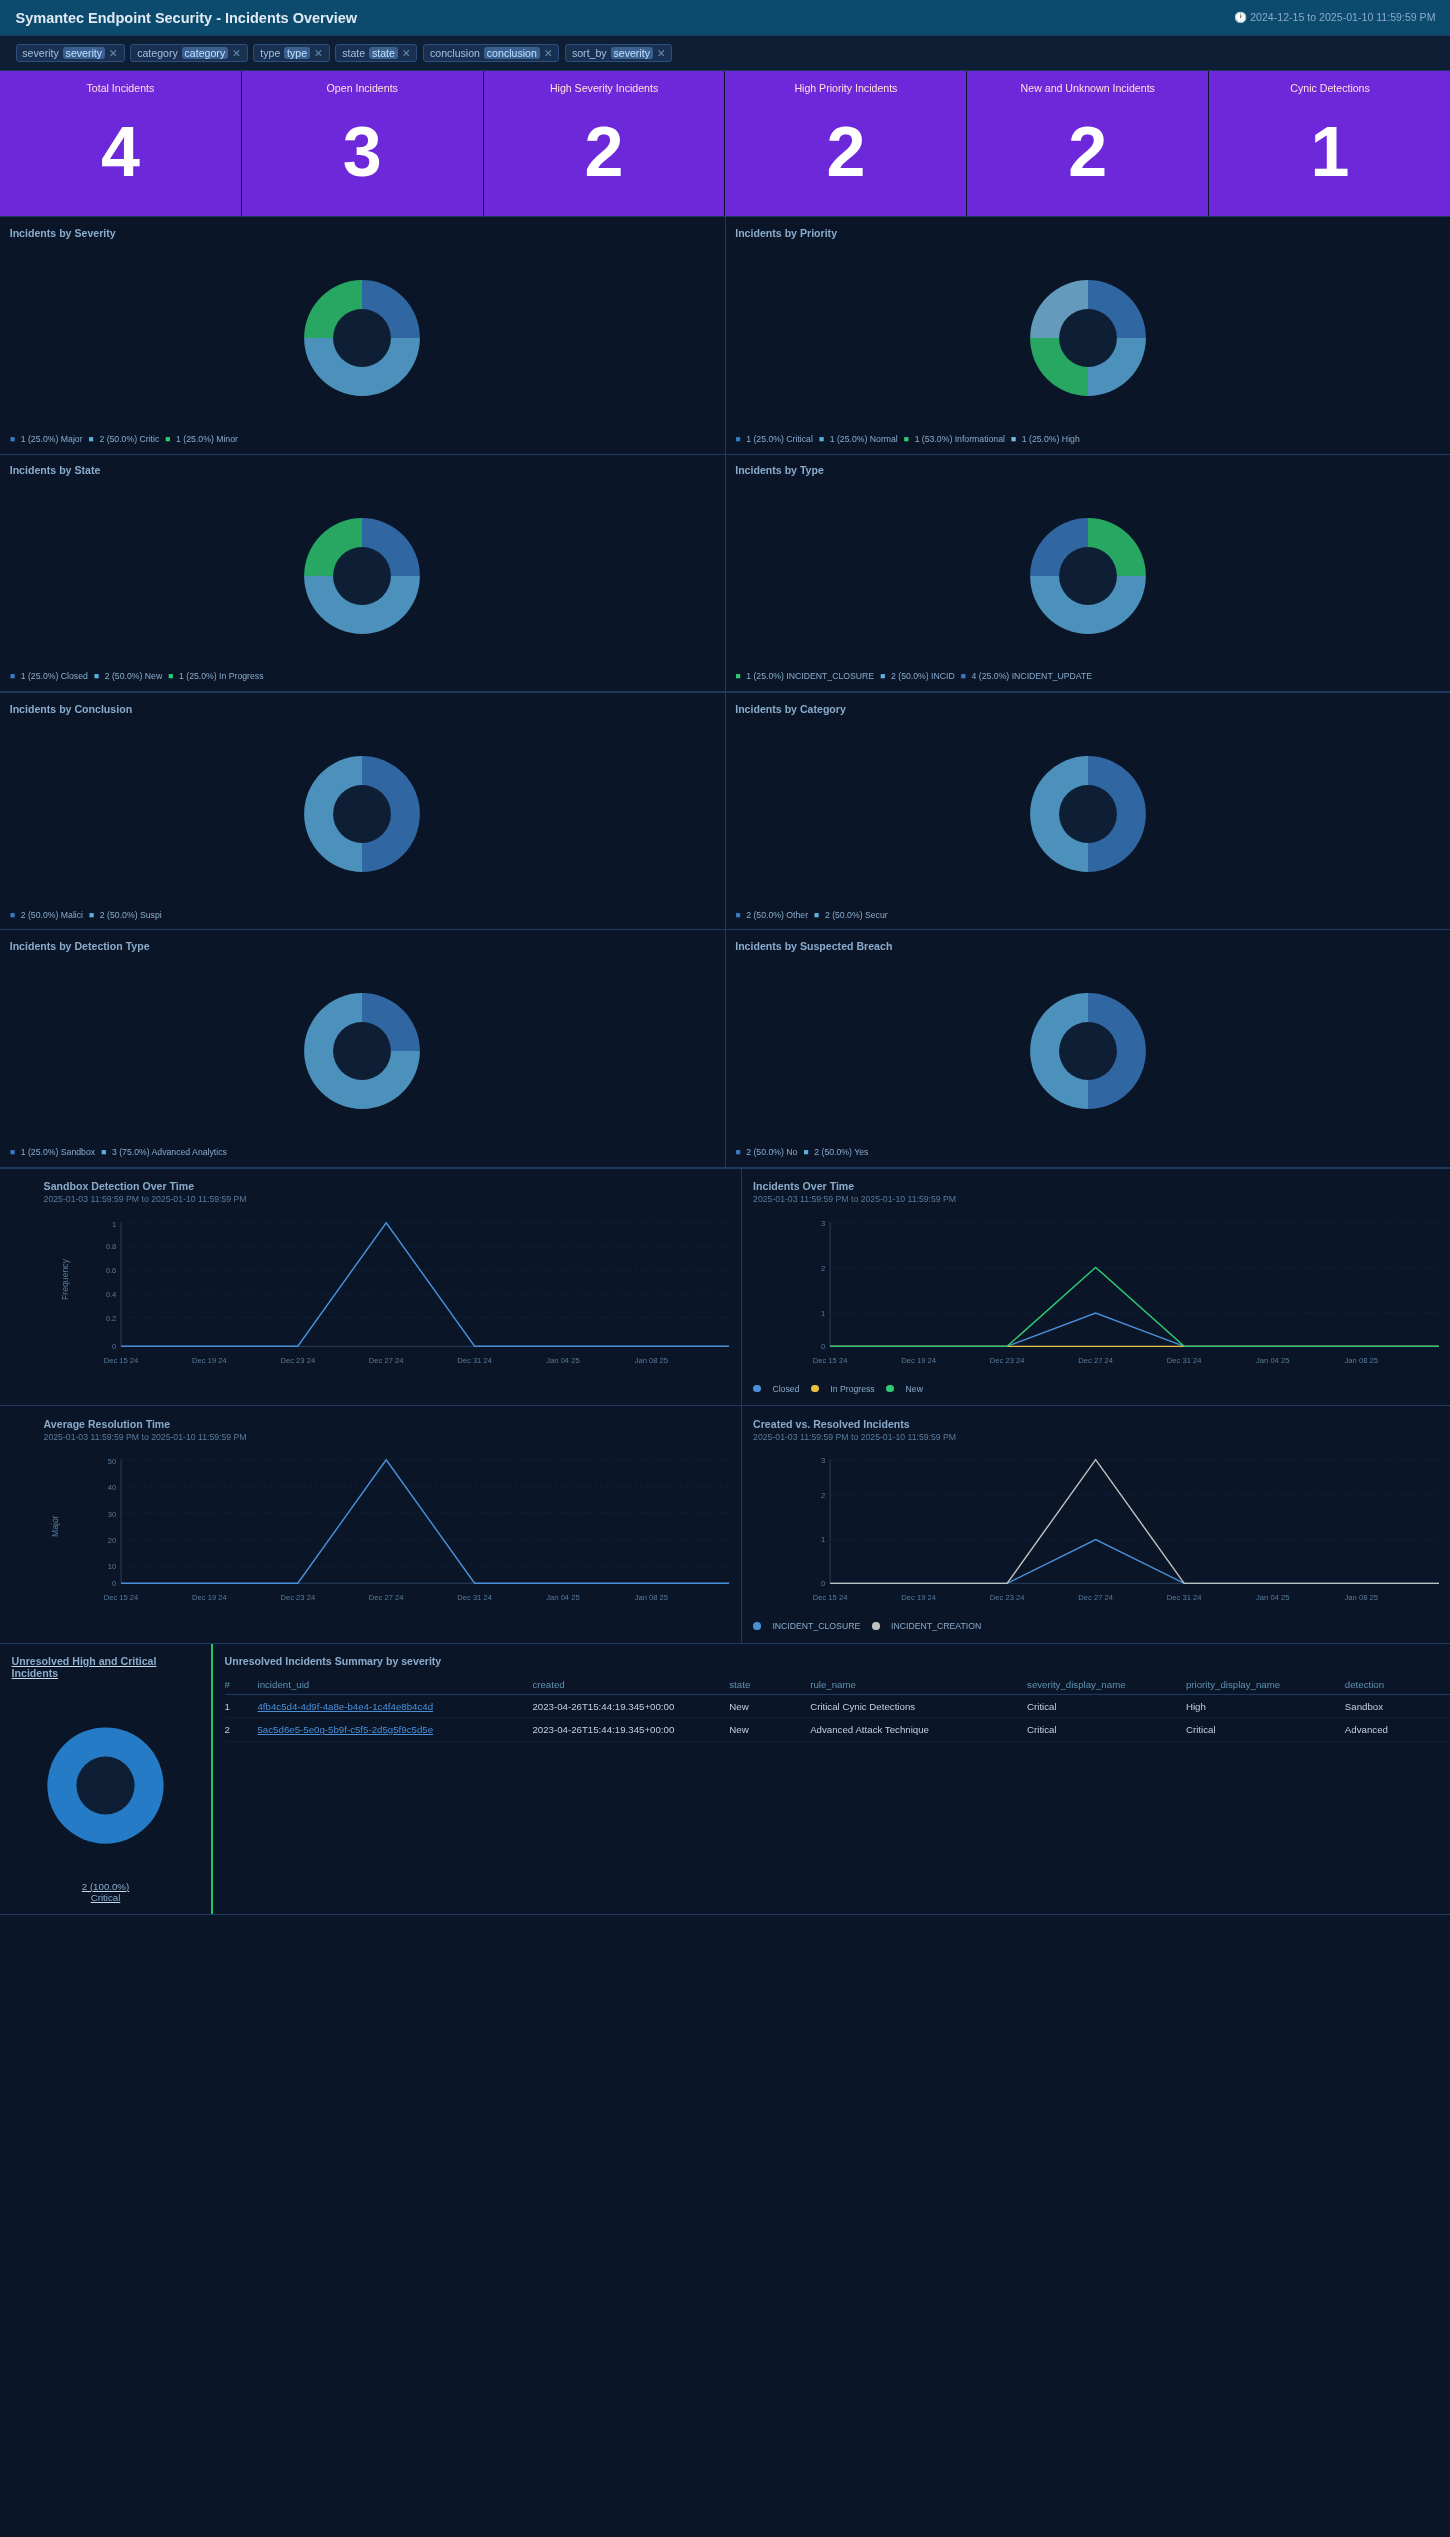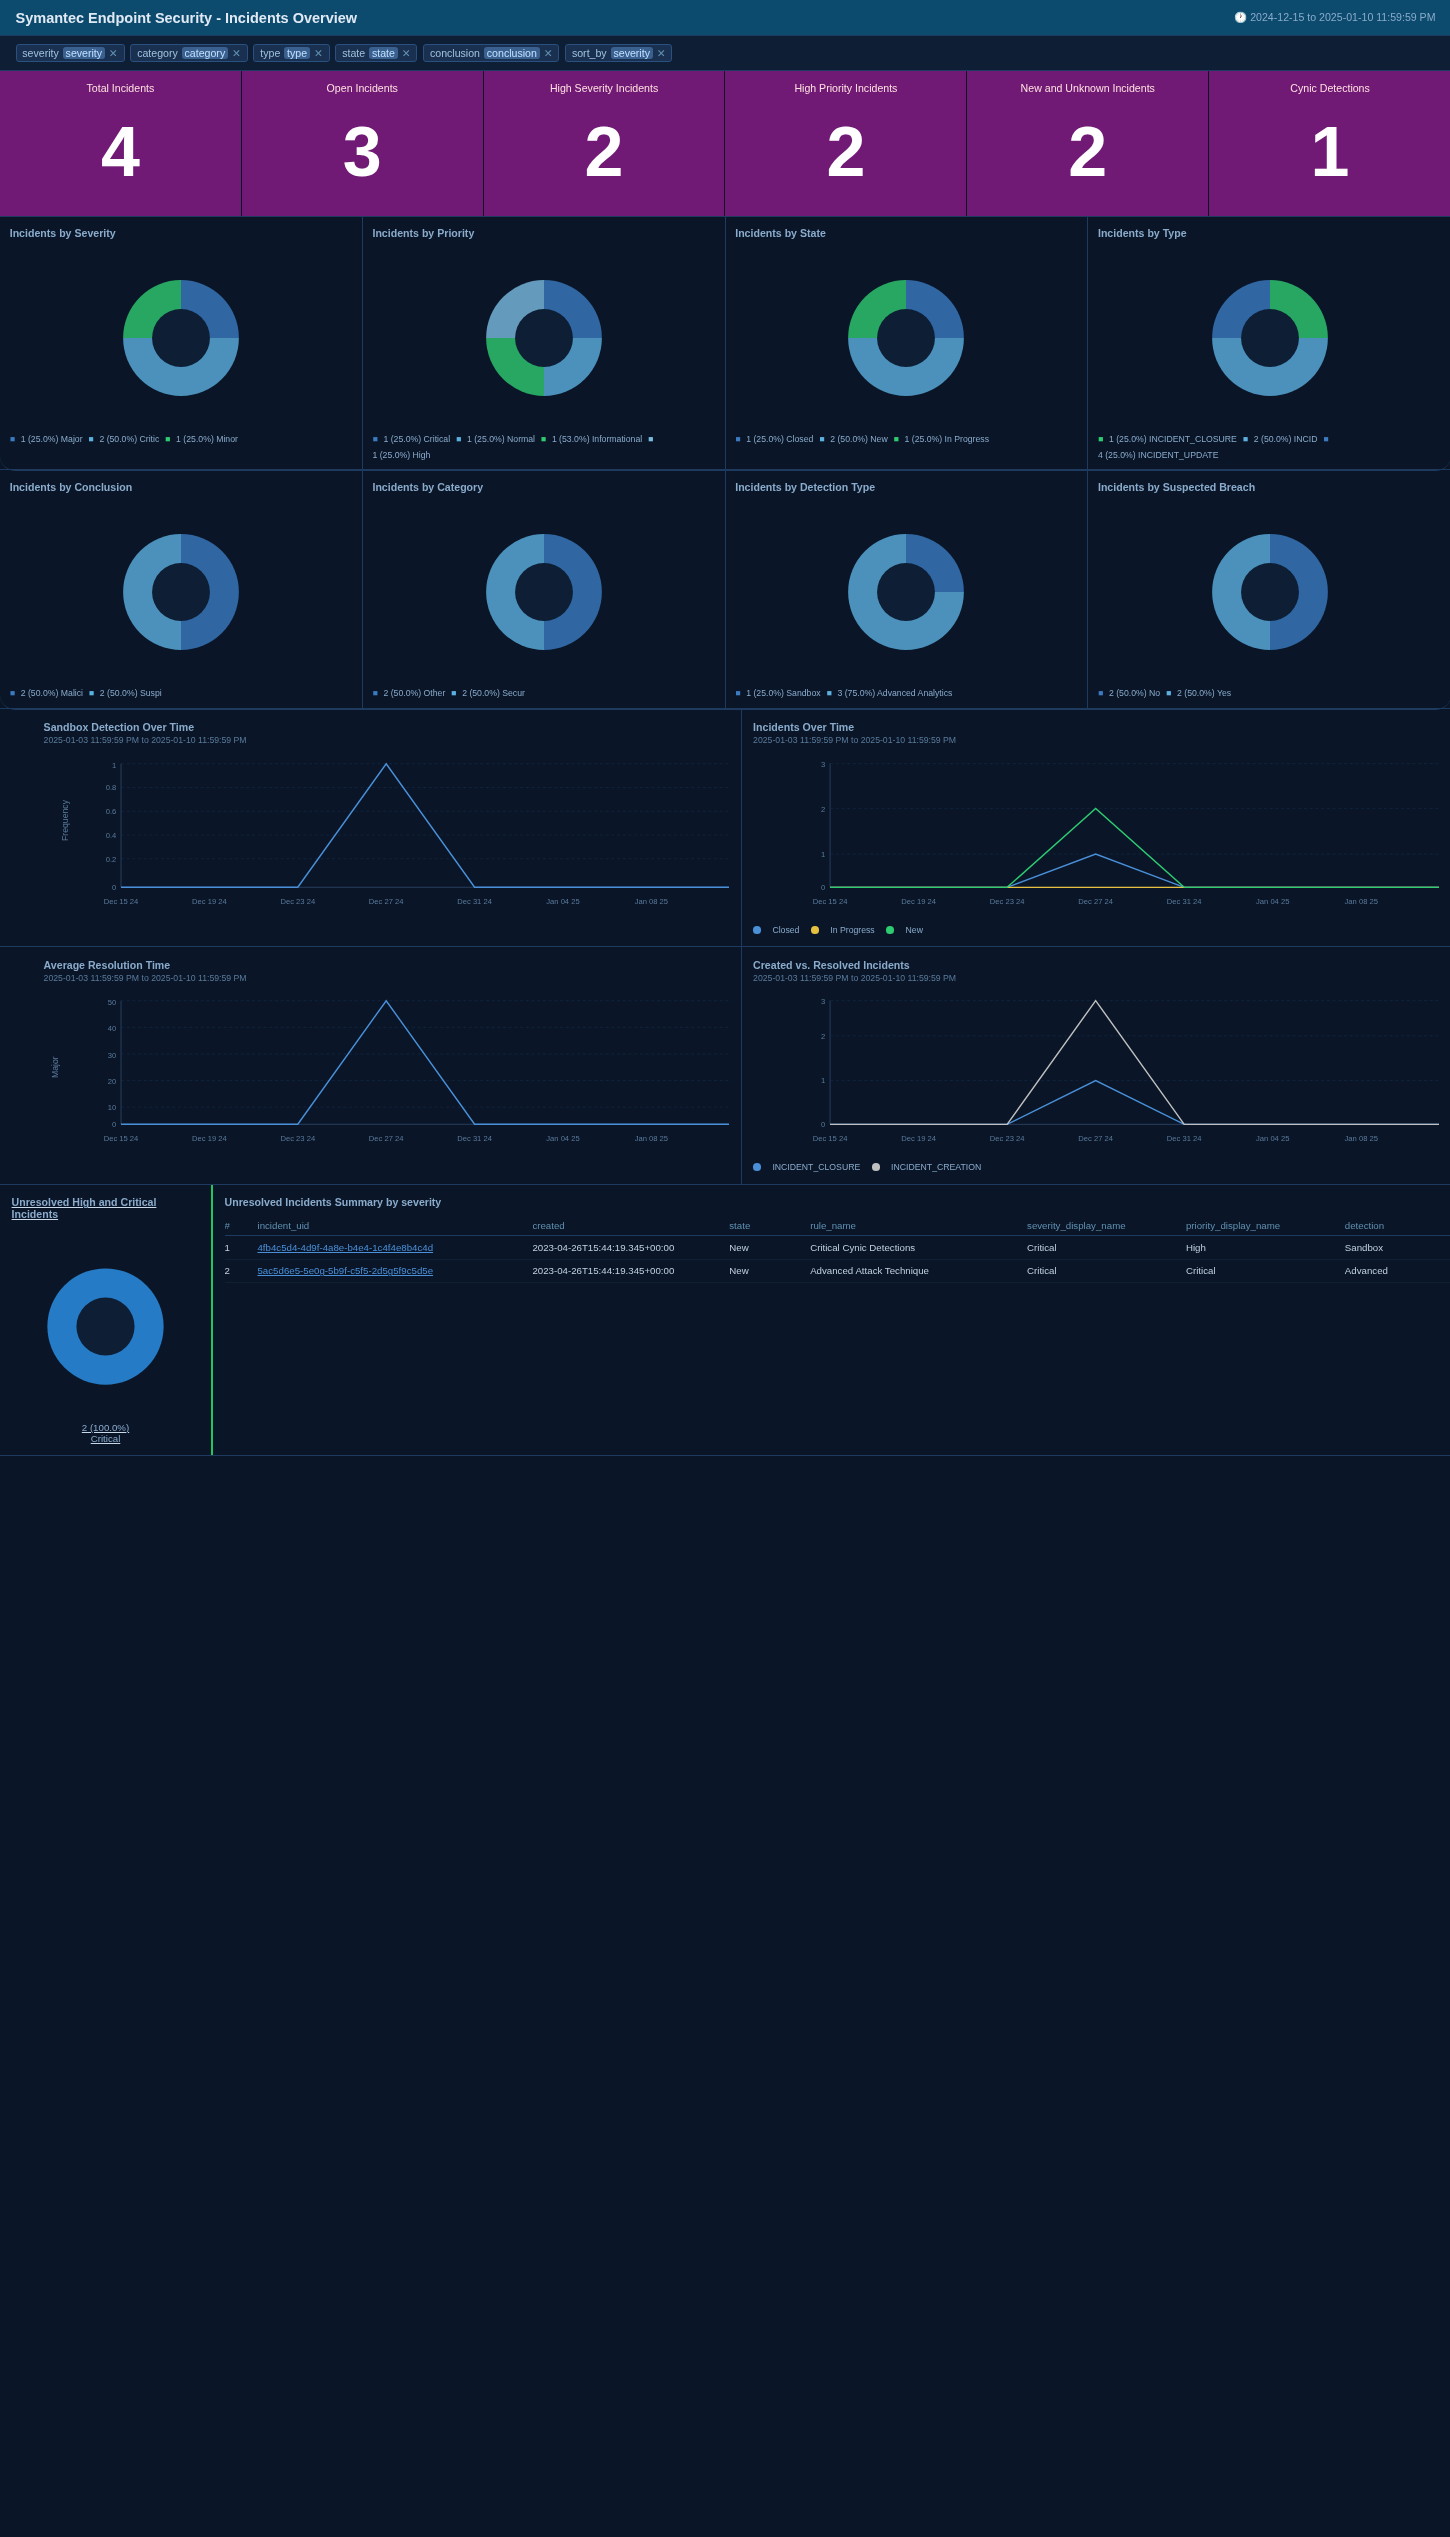--- a/index.html
+++ b/index.html
@@ -40,21 +40,21 @@
       font-size: 10.6px;
     }
     .filter-tag .close { color: #6090b0; cursor: pointer; }
     .metric-cards {
       display: grid;
       grid-template-columns: repeat(6, 1fr);
       gap: 0;
       border-bottom: 1.9px solid #1e3a5f;
     }
     .metric-card {
-      background: #701a75;
+      background: #6d28d9;
       padding: 11.6px 9.7px 9.7px;
       border-right: 1px solid #0a1628;
       display: flex;
       flex-direction: column;
       align-items: center;
     }
     .metric-card:last-child { border-right: none; }
     .metric-label { font-size: 10.6px; color: #ffe0e0; margin-bottom: 3.9px; text-align: center; }
     .metric-value {
       font-size: 70px;
@@ -62,23 +62,22 @@
       color: #ffffff;
       line-height: 1;
       display: flex;
       align-items: center;
       justify-content: center;
       flex: 1;
       padding: 19.3px 0;
     }
     .charts-section {
       display: grid;
-      grid-template-columns: repeat(4, 1fr);
-      border-bottom: 1px solid #1e3a5f;
-      border-radius: 15px;
+      grid-template-columns: repeat(2, 1fr);
+      border-bottom: 1px solid #1e3a5f;
     }
     .chart-cell {
       border-right: 1px solid #1e3a5f;
       border-bottom: 1px solid #1e3a5f;
       padding: 9.7px;
       position: relative;
       min-height: 193px;
     }
     .chart-cell:last-child { border-right: none; }
     .chart-title { font-size: 10.6px; color: #8aabcb; margin-bottom: 7.7px; font-weight: bold; }

